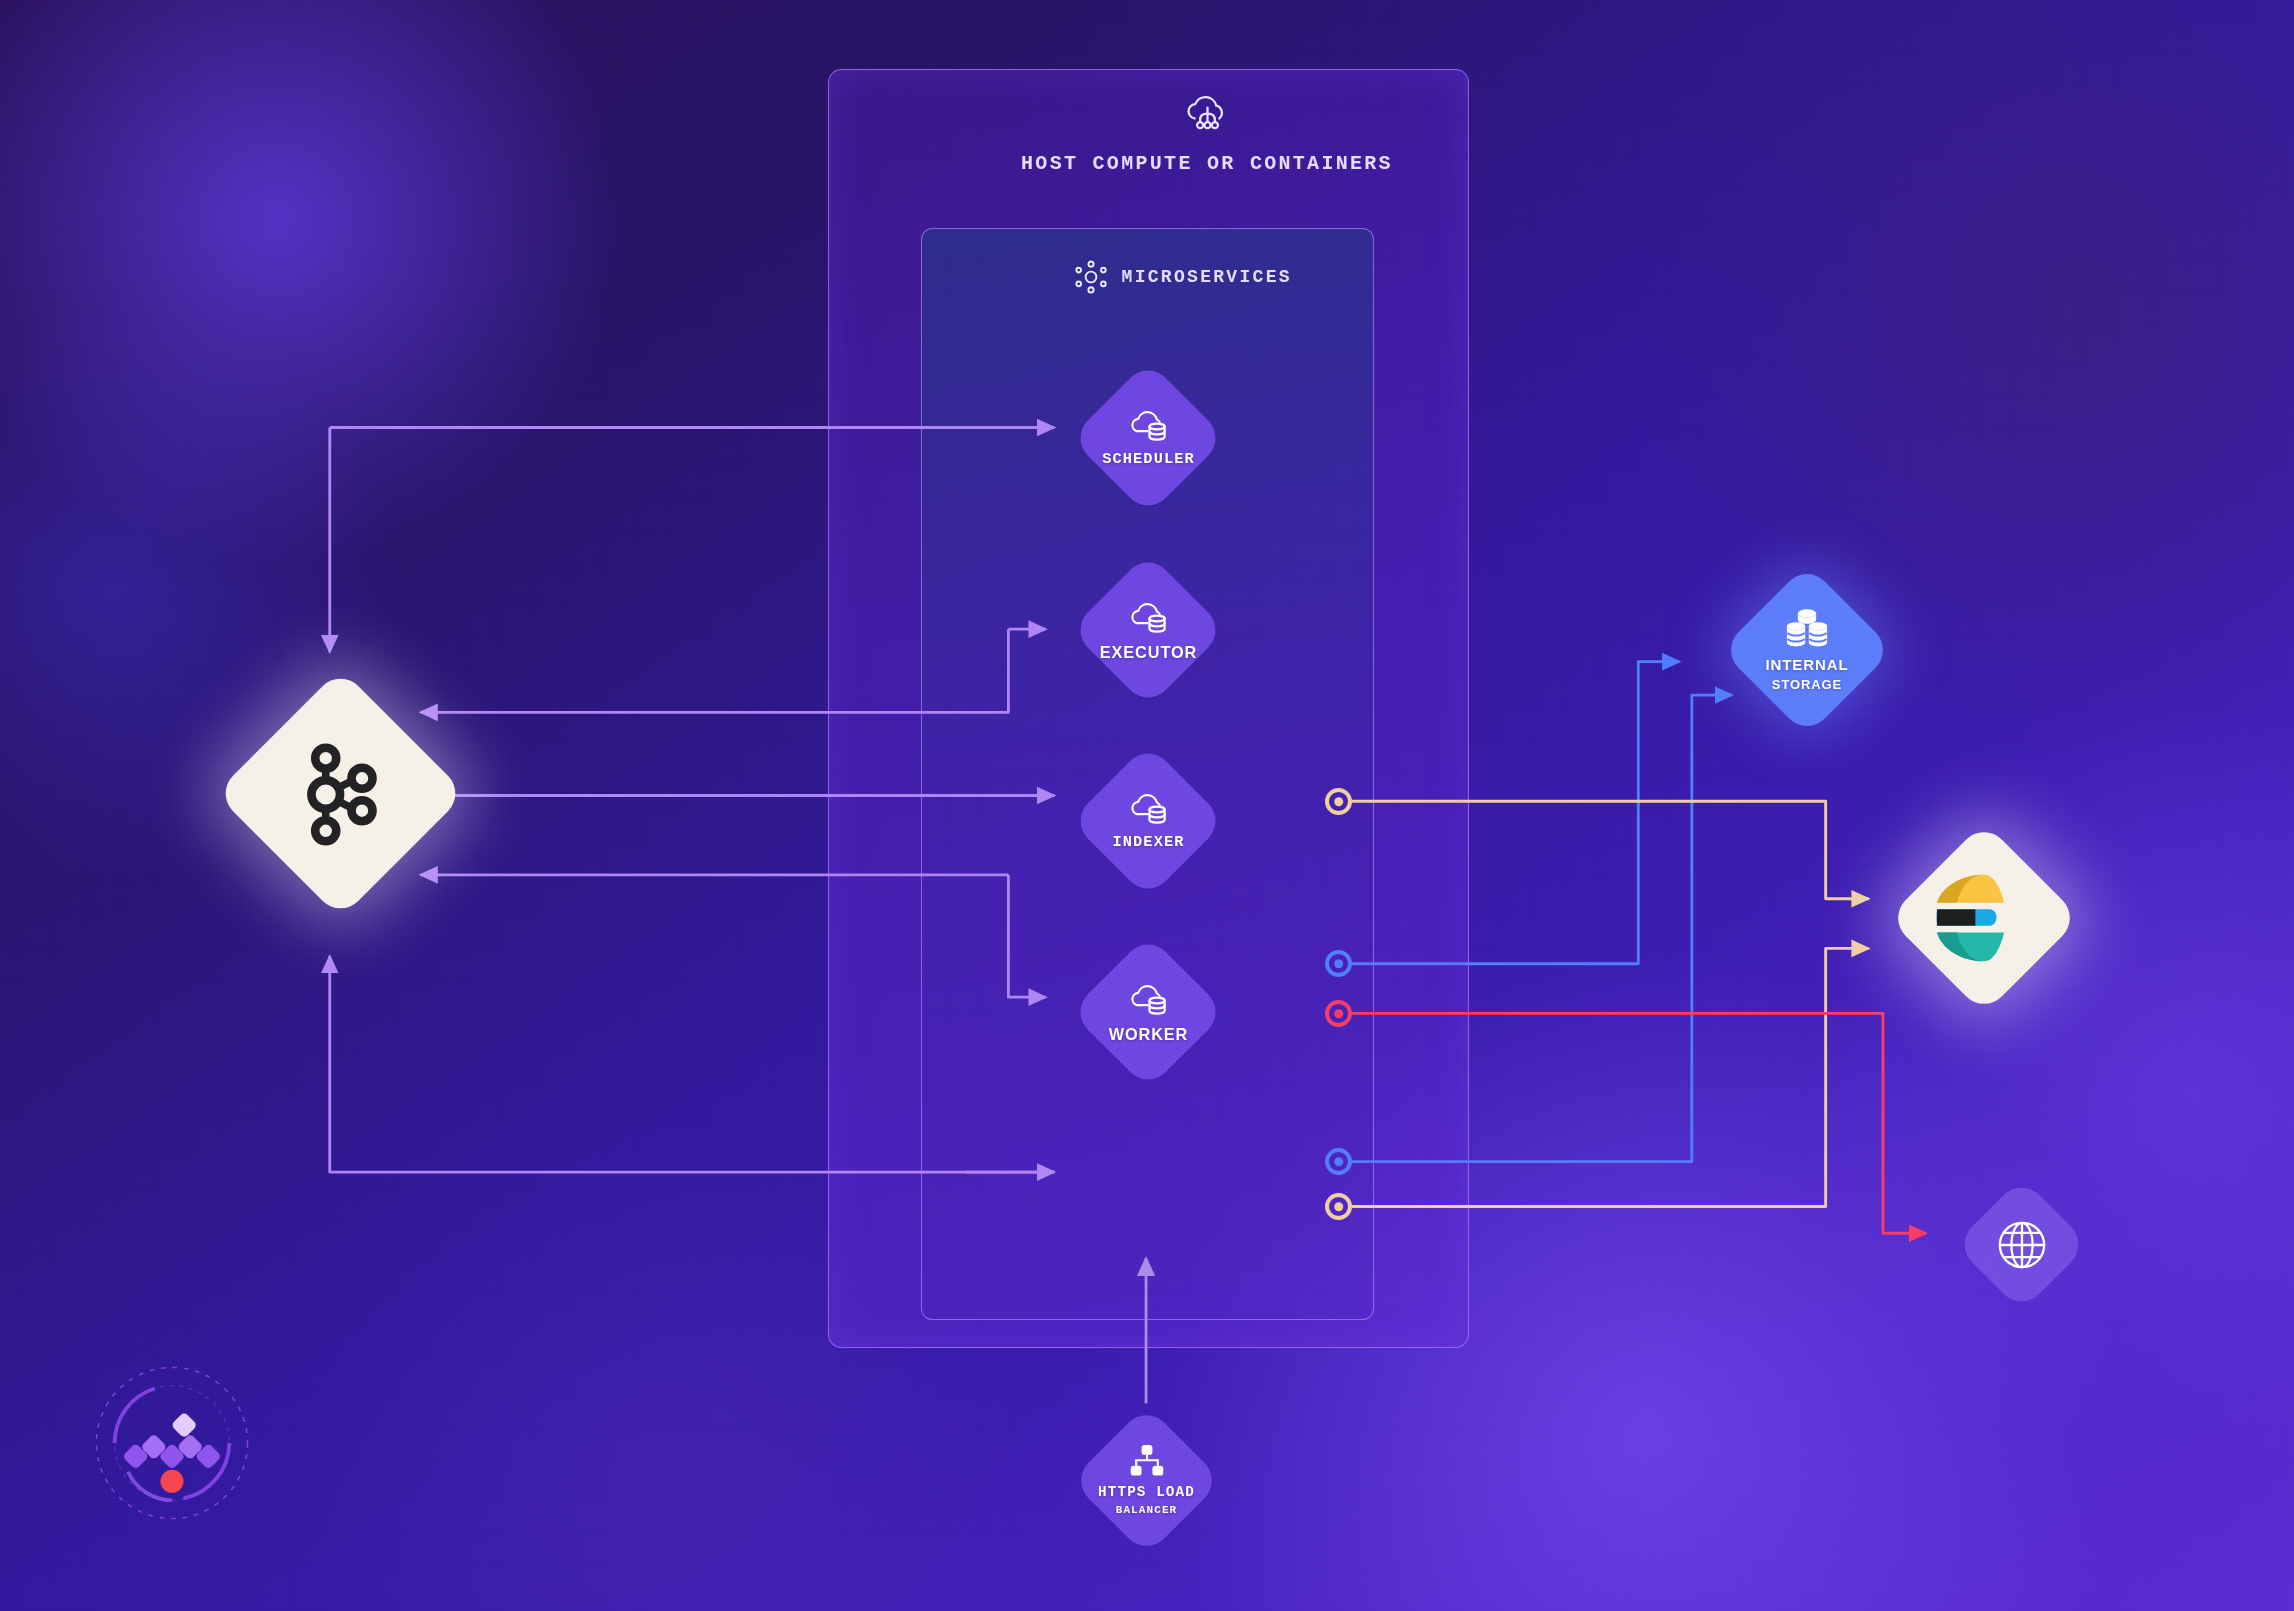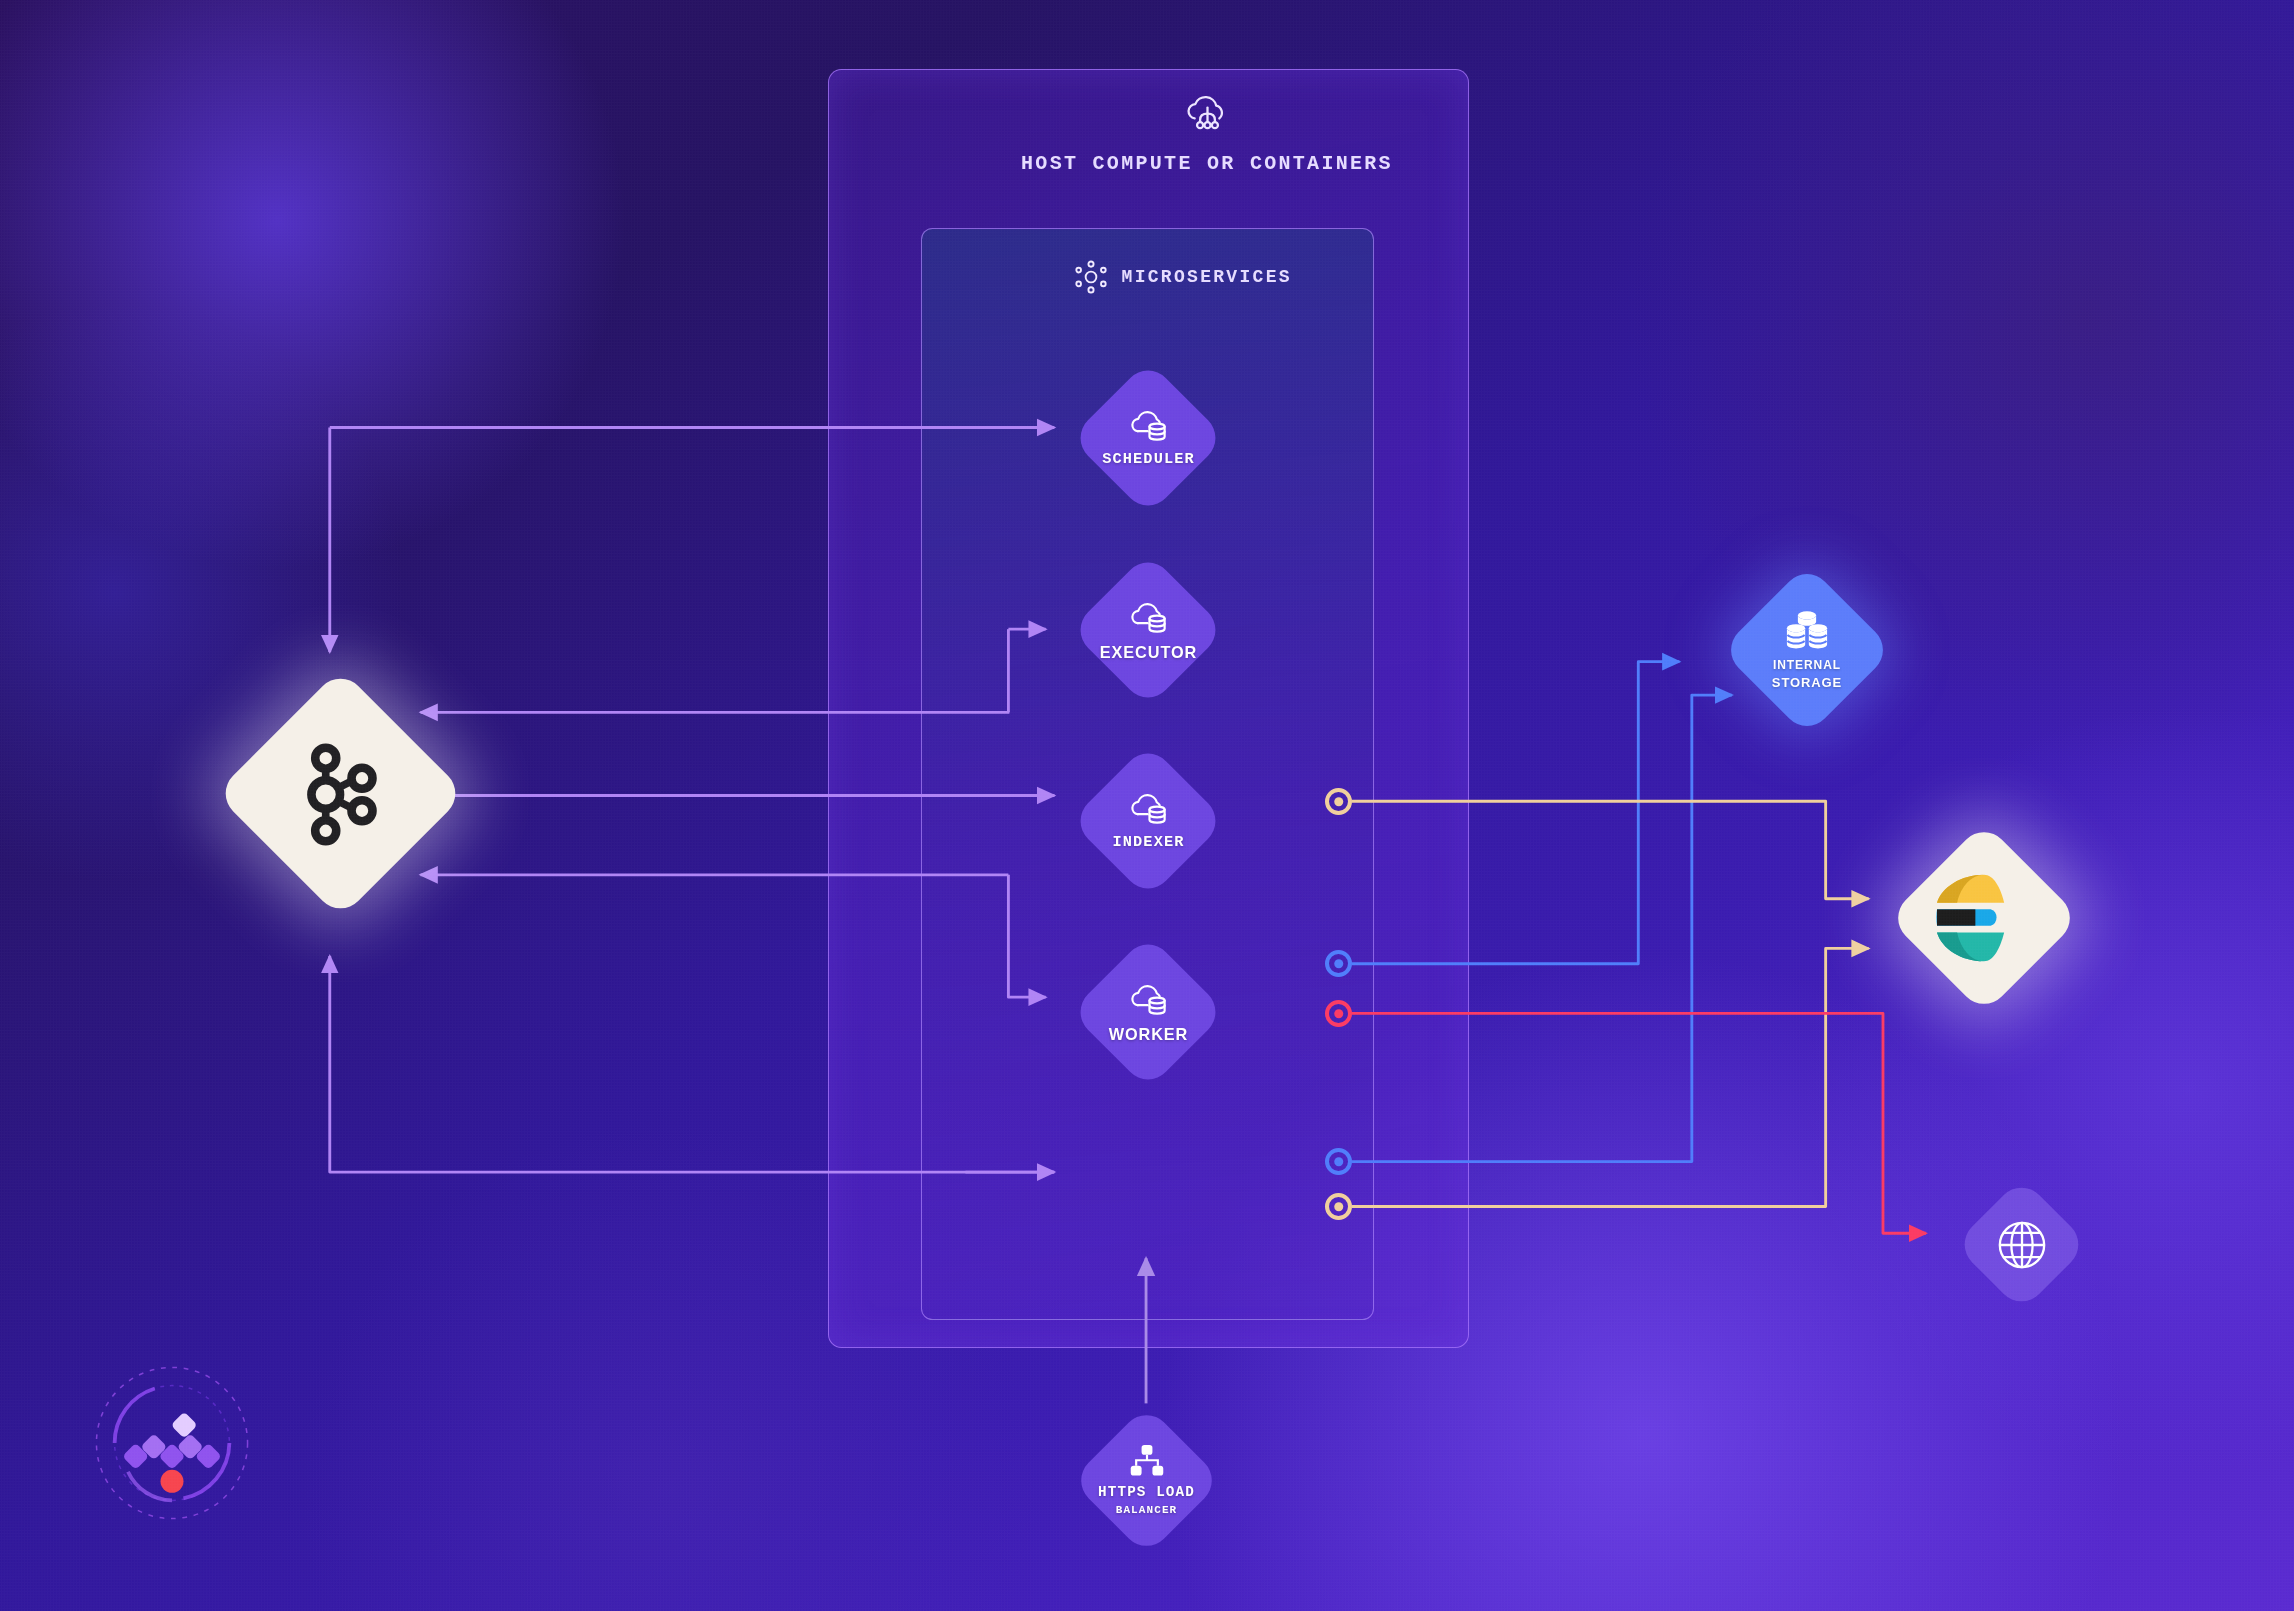--- a/index.html
+++ b/index.html
@@ -252,21 +252,21 @@
           <ellipse cx="38" cy="21" rx="10" ry="4.4"></ellipse>
           <path d="M28 21v18c0 2.4 4.5 4.3 10 4.3s10-1.9 10-4.3V21c0 2.4-4.5 4.4-10 4.4S28 23.4 28 21z"></path>
         </g>
         <g stroke="#5b7cfa" stroke-width="2.1" fill="none">
           <path d="M4.6 28.5c2 1.8 5.6 2.8 9.4 2.8s7.4-1 9.4-2.8"></path>
           <path d="M4.6 35c2 1.8 5.6 2.8 9.4 2.8s7.4-1 9.4-2.8"></path>
           <path d="M28.6 28.5c2 1.8 5.6 2.8 9.4 2.8s7.4-1 9.4-2.8"></path>
           <path d="M28.6 35c2 1.8 5.6 2.8 9.4 2.8s7.4-1 9.4-2.8"></path>
         </g>
       </svg>
-      <div class="node-label" style="font-size:12px">INTERNAL</div>
+      <div class="node-label" style="font-size:15px">INTERNAL</div>
       <div class="node-label" style="font-size:13px">STORAGE</div>
     </div>
   </div>
 
   <div class="node" style="left:1888px;top:822px;width:191px;height:191px;">
     <div class="dia glow-white" style="width:136px;height:136px;left:28px;top:28px;background:#f5f0e8;"></div>
     <div class="node-inner">
       <svg width="96" height="94" viewBox="0 0 100 98">
         <path d="M50 4 C26 4 6 17 1 33 h70 C67 17 60 4 50 4z" fill="#f9c440"></path>
         <path d="M50 4 C37 4 26 16 22 33 h-21 C6 17 26 4 50 4z" fill="#d9a520"></path>

